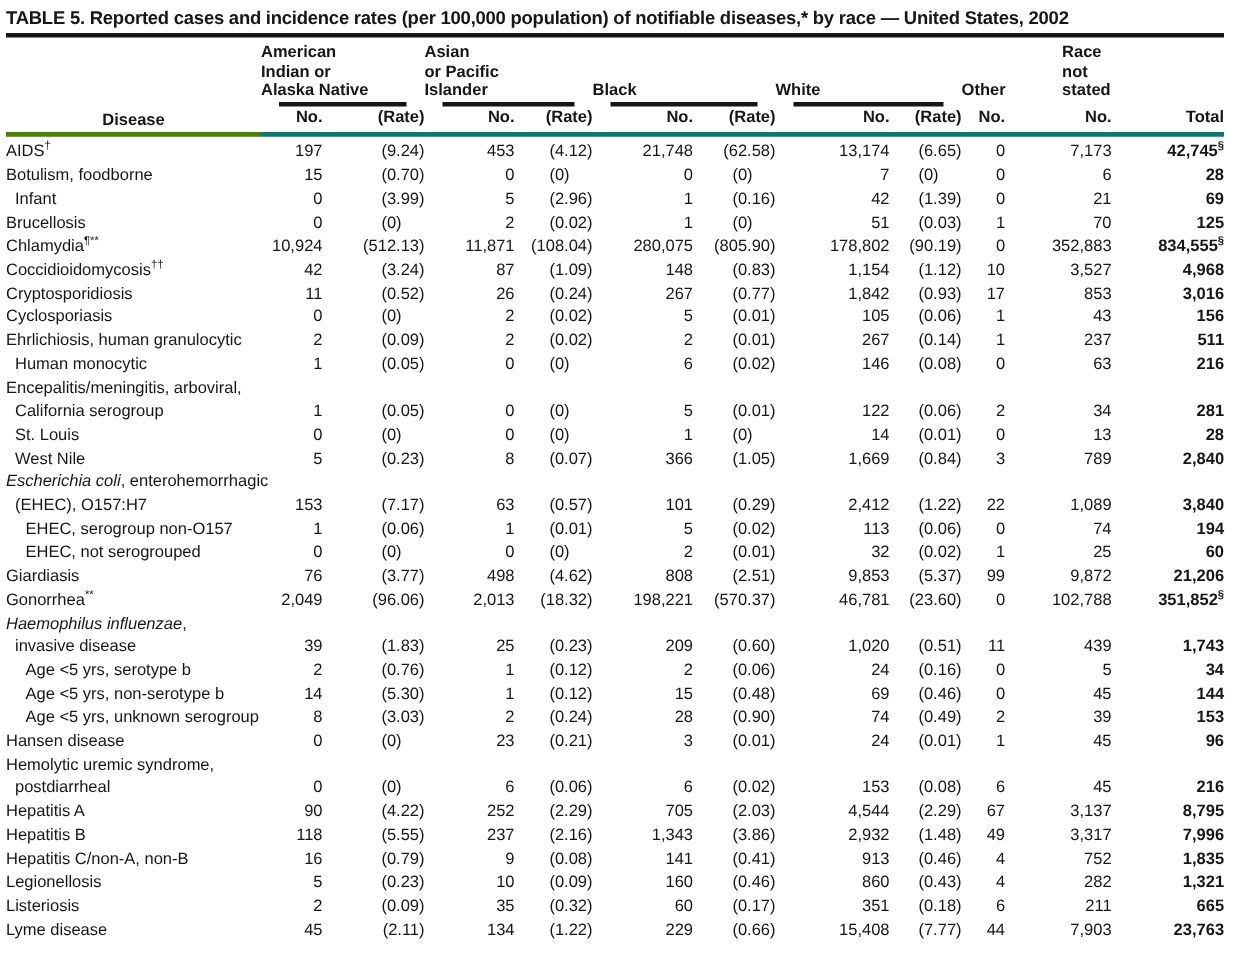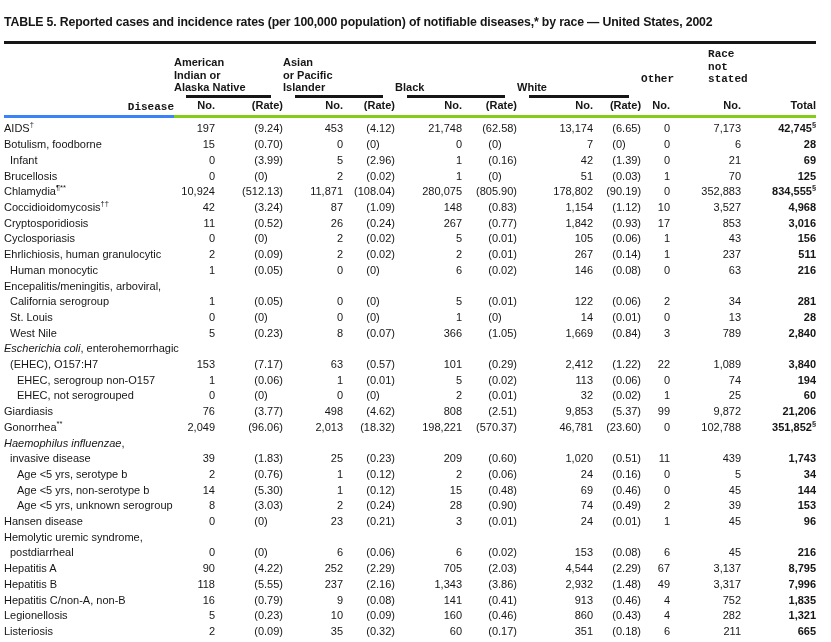--- a/index.html
+++ b/index.html
@@ -5,33 +5,32 @@
   html,body{margin:0;padding:0;}
   body{
     width:831px;height:642px;background:#ffffff;
     font-family:"Liberation Sans", sans-serif;
     color:#161616;
     -webkit-font-smoothing:antialiased;
   }
   .page{padding:4px 15px 0 4px;}
   .title{
     font-weight:bold;font-size:12.3px;letter-spacing:-0.15px;
-    white-space:nowrap;padding:1px 0 12px 0;
+    white-space:nowrap;padding:1px 0 3px 0;
     border-bottom:3px solid #161616;
-    margin-top:10px;
   }
   table{border-collapse:collapse;width:812px;table-layout:fixed;margin-top:1px;}
   th,td{padding:0;font-size:11px;line-height:15.7px;white-space:nowrap;}
   thead th{font-weight:bold;vertical-align:bottom;}
   .glabel{white-space:pre-line;text-align:left;line-height:12.6px;padding-top:3px;}
-  .glabel.nobar{margin-bottom:12px;font-family:Liberation Mono, monospace;}
+  .glabel.nobar{margin-bottom:4px;}
   .glabel.ns{padding-left:38px;}
   .bar{height:3px;background:#161616;margin:1px 12px 0 12px;}
-  tr.sub th{text-align:right;border-bottom:3px solid #84cc16;padding-bottom:2px;}
-  tr.sub th.disease-h, th.disease-h{text-align:right;vertical-align:bottom;border-bottom:3px solid #3b82f6;font-family:Liberation Mono, monospace;}
+  tr.sub th{text-align:right;border-bottom:3px solid #0f766e;padding-bottom:2px;}
+  tr.sub th.disease-h, th.disease-h{text-align:center;vertical-align:bottom;border-bottom:3px solid #4d7c0f;}
   tbody td{overflow:visible;}
   tbody tr:first-child td{padding-top:3px;}
   td.num,td.rate{text-align:right;}
   td.total{text-align:right;font-weight:bold;}
   td.disease{text-align:left;}
   .ind1{padding-left:6px;}
   .ind2{padding-left:13px;}
   sup{font-size:7.5px;vertical-align:super;line-height:0;}
   i{font-style:italic;text-align:center;}
   .ph{visibility:hidden;}

